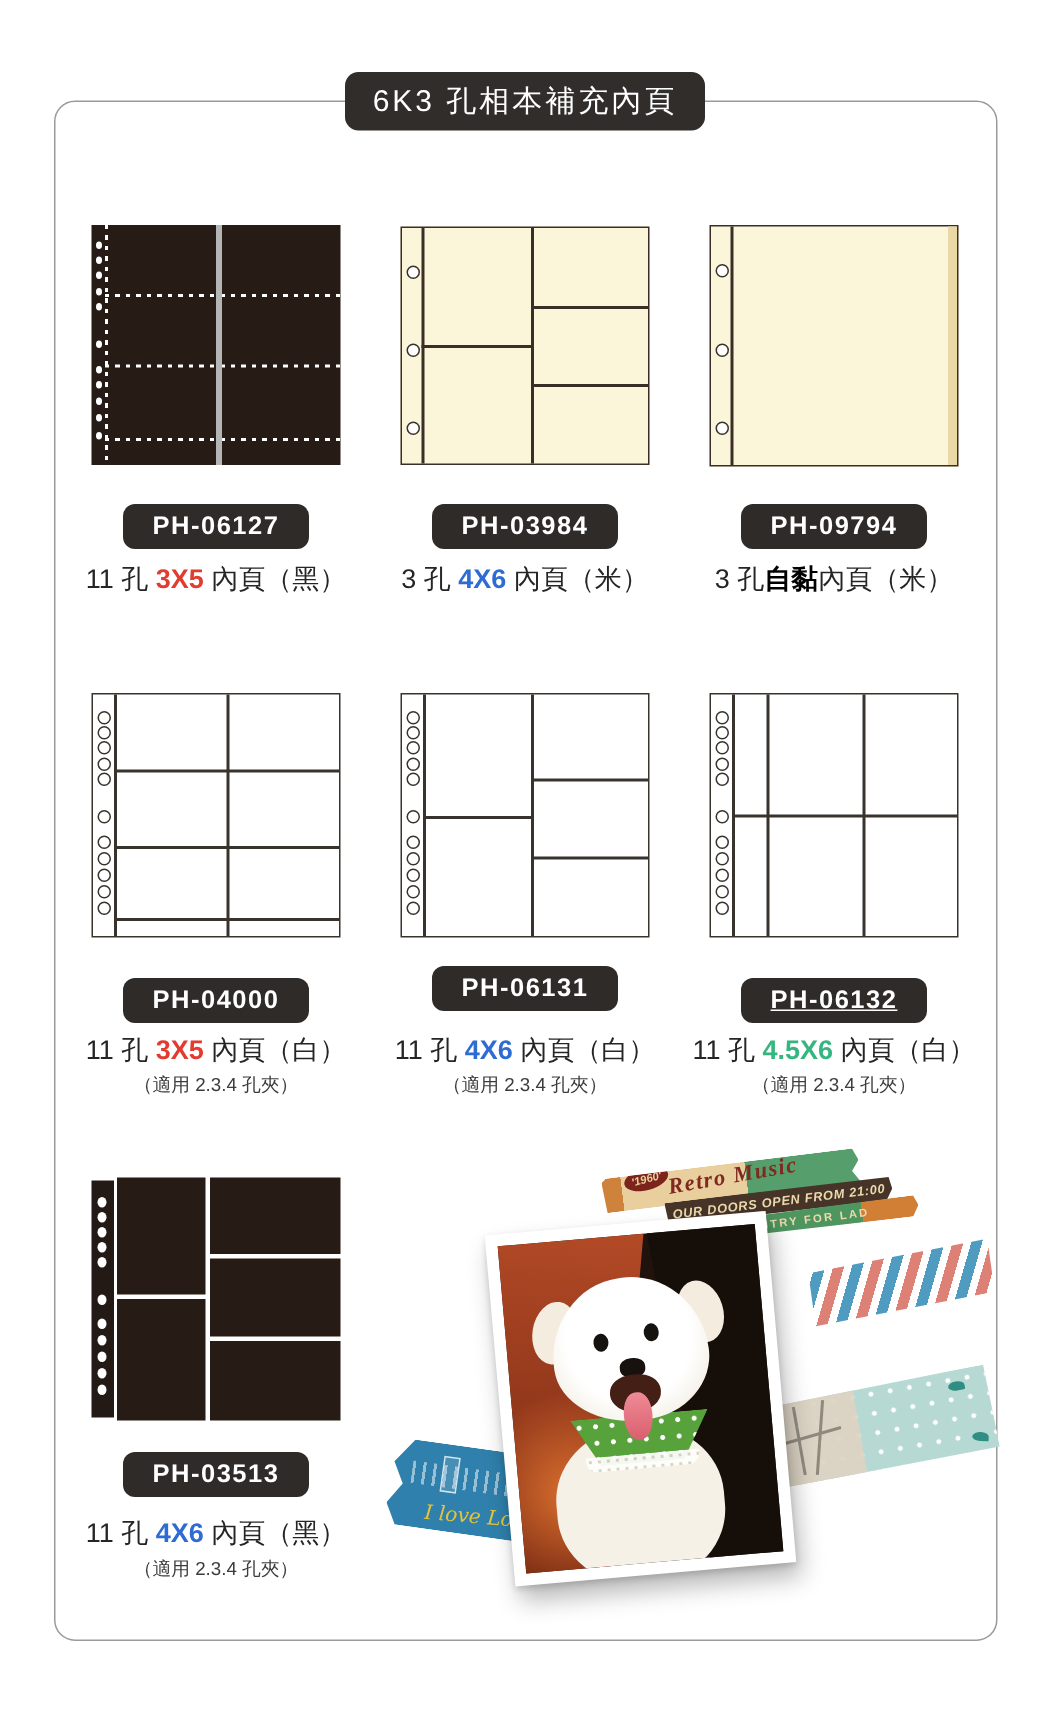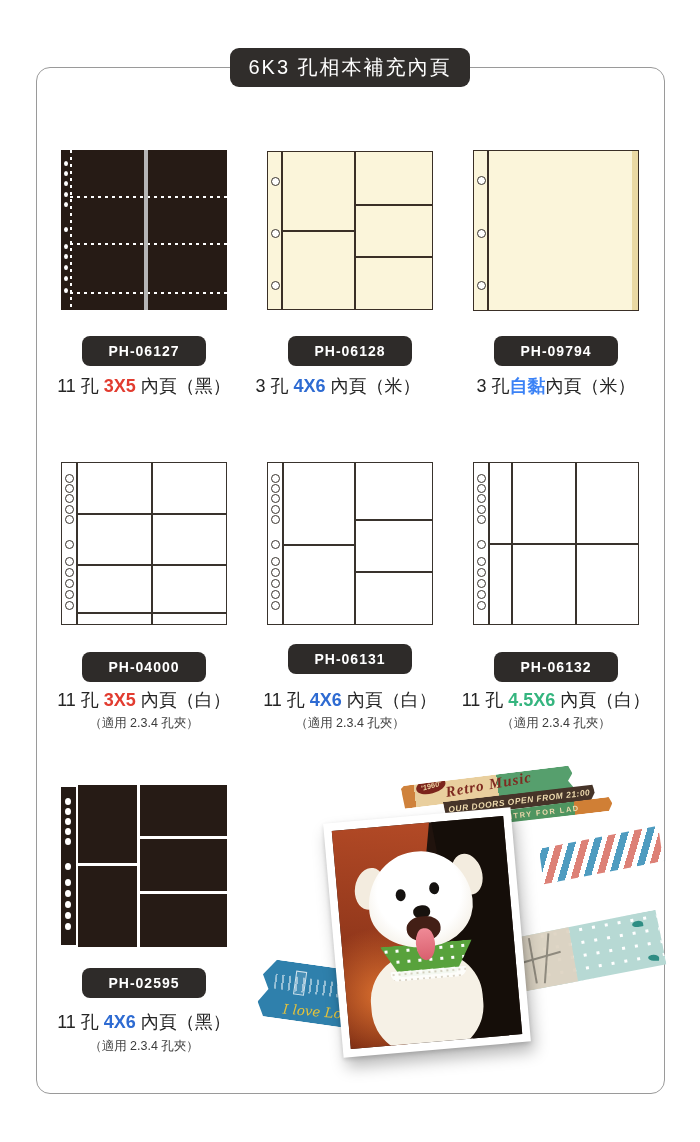--- a/index.html
+++ b/index.html
@@ -10,21 +10,21 @@
   .abs{position:absolute;}
   
   .frame{position:absolute;left:36px;top:67px;width:627px;height:1025px;
     border:1px solid #9a9a9a;border-radius:14px;}
   
   .title-badge{position:absolute;left:230px;top:48px;width:240px;height:39px;
     background:#302d2b;border-radius:9px;color:#fff;display:flex;align-items:center;
     justify-content:center;font-size:20px;letter-spacing:2px;z-index:3;}
   
   .code-badge{position:absolute;width:124px;height:30px;background:#2e2b29;border-radius:8px;
-    color:#fff;font-weight:bold;font-size:14px;letter-spacing:1px;display:flex;
+    color:#fff;font-weight:bold;font-size:17px;letter-spacing:1px;display:flex;
     align-items:center;justify-content:center;z-index:2;}
   .caption{position:absolute;width:210px;text-align:center;font-size:18px;color:#252525;
     white-space:nowrap;}
   .caption .size{font-weight:bold;}
   .note{position:absolute;width:210px;text-align:center;font-size:12.5px;color:#3c3c3c;}
   
   .ph-black{position:absolute;background:#261b15;}
   .ph-white{position:absolute;background:#ffffff;border:1.5px solid #39332d;box-sizing:border-box;}
   .ph-cream{position:absolute;background:#fbf5da;border:1.5px solid #3a2f26;box-sizing:border-box;}
   .vline{position:absolute;width:1.5px;background:#39332d;}
@@ -168,26 +168,26 @@
   <div class="holes holes3 ring">
       <i></i>
       <i></i>
       <i></i>
     </div>
   <div class="vline" style="left:13px;top:0;height:100%;"></div>
   <div style="position:absolute;right:0;top:0;width:6px;height:100%;background:#ead9a4;"></div>
 </div>
 
 <div class="code-badge" style="left:82px;top:336px;">PH-06127</div>
-<div class="code-badge" style="left:288px;top:336px;">PH-06128</div>
+<div class="code-badge" style="left:288px;top:336px;">PH-03984</div>
 <div class="code-badge" style="left:494px;top:336px;">PH-09794</div>
 
 <div class="caption" style="left:39px;top:374px;"><span>11 孔 </span><span class="size" style="color: rgb(226, 60, 48);">3X5</span><span> 內頁（黑）</span></div>
-<div class="caption" style="left:233px;top:374px;"><span>3 孔 </span><span class="size" style="color: rgb(46, 107, 210);">4X6</span><span> 內頁（米）</span></div>
-<div class="caption" style="left:451px;top:374px;"><span>3 孔</span><span class="size" style="color: #3b82f6;">自黏</span><span>內頁（米）</span></div>
+<div class="caption" style="left:245px;top:374px;"><span>3 孔 </span><span class="size" style="color: rgb(46, 107, 210);">4X6</span><span> 內頁（米）</span></div>
+<div class="caption" style="left:451px;top:374px;"><span>3 孔</span><span class="size" style="color: #000000;">自黏</span><span>內頁（米）</span></div>
 
 <div class="ph-white" style="left:61px;top:462px;width:166px;height:163px;">
   <div class="holes holes11 ring">
       <i></i>
       <i></i>
       <i></i>
       <i></i>
       <i></i>
       <i></i>
       <i></i>
@@ -239,21 +239,21 @@
       <i></i>
     </div>
   <div class="vline" style="left:14px;top:0;height:100%;"></div>
   <div class="vline" style="left:37px;top:0;height:100%;"></div>
   <div class="vline" style="left:101px;top:0;height:100%;"></div>
   <div class="hline" style="left:14px;right:0;top:80px;"></div>
 </div>
 
 <div class="code-badge" style="left:82px;top:652px;">PH-04000</div>
 <div class="code-badge" style="left:288px;top:644px;">PH-06131</div>
-<div class="code-badge" style="left:494px;top:652px;">PH-06132</div>
+<div class="code-badge" style="left:494px;top:652px;text-decoration:underline;">PH-06132</div>
 
 <div class="caption" style="left:39px;top:688px;"><span>11 孔 </span><span class="size" style="color: rgb(226, 60, 48);">3X5</span><span> 內頁（白）</span></div>
 <div class="caption" style="left:245px;top:688px;"><span>11 孔 </span><span class="size" style="color: rgb(46, 107, 210);">4X6</span><span> 內頁（白）</span></div>
 <div class="caption" style="left:451px;top:688px;"><span>11 孔 </span><span class="size" style="color: rgb(53, 181, 127);">4.5X6</span><span> 內頁（白）</span></div>
 
 <div class="note" style="left:39px;top:715px;">（適用 2.3.4 孔夾）</div>
 <div class="note" style="left:245px;top:715px;">（適用 2.3.4 孔夾）</div>
 <div class="note" style="left:451px;top:715px;">（適用 2.3.4 孔夾）</div>
 
 <div class="abs" style="left:61px;top:785px;width:166px;height:162px;background:#fff;">
@@ -272,21 +272,21 @@
         <i></i>
       </div>
   </div>
   <div class="pocket" style="left:17px;top:0;width:59px;height:78px;"></div>
   <div class="pocket" style="left:17px;top:81px;width:59px;height:81px;"></div>
   <div class="pocket" style="left:79px;top:0;width:87px;height:51px;"></div>
   <div class="pocket" style="left:79px;top:54px;width:87px;height:52px;"></div>
   <div class="pocket" style="left:79px;top:109px;width:87px;height:53px;"></div>
 </div>
 
-<div class="code-badge" style="left:82px;top:968px;">PH-02595</div>
+<div class="code-badge" style="left:82px;top:968px;">PH-03513</div>
 <div class="caption" style="left:39px;top:1010px;"><span>11 孔 </span><span class="size" style="color: rgb(46, 107, 210);">4X6</span><span> 內頁（黑）</span></div>
 <div class="note" style="left:39px;top:1038px;">（適用 2.3.4 孔夾）</div>
 
 <div class="collage">
 
   <div class="ticket">
     <div class="t1">
       <span class="t-badge">'1960'</span>
       <span class="t-title">Retro Music</span>
     </div>

